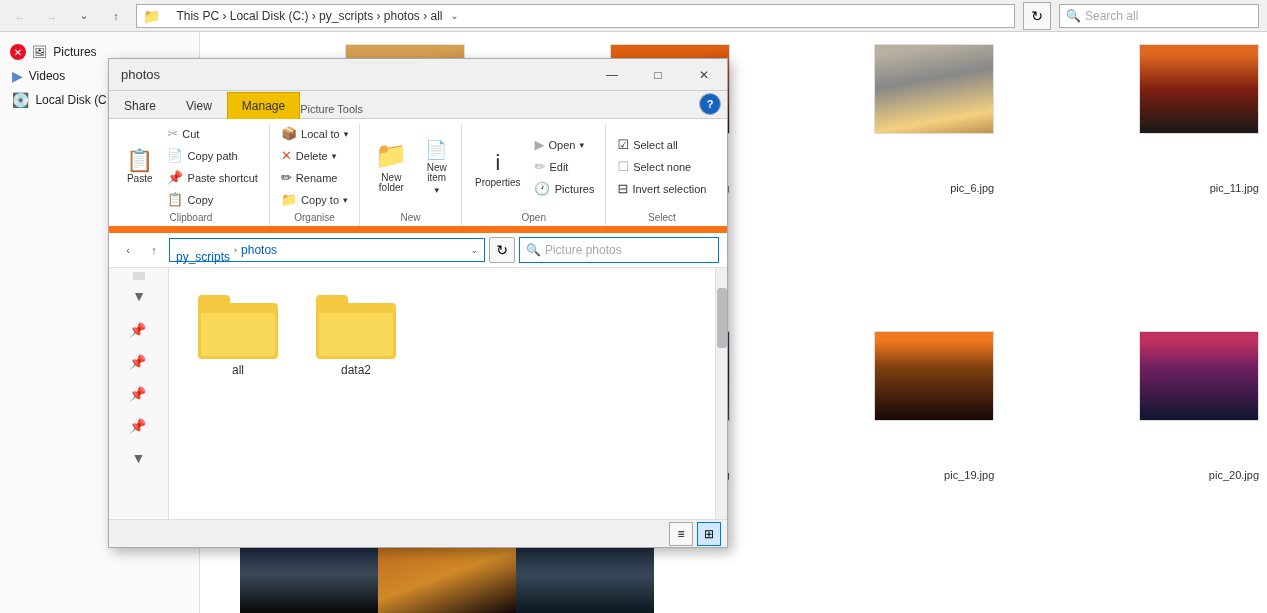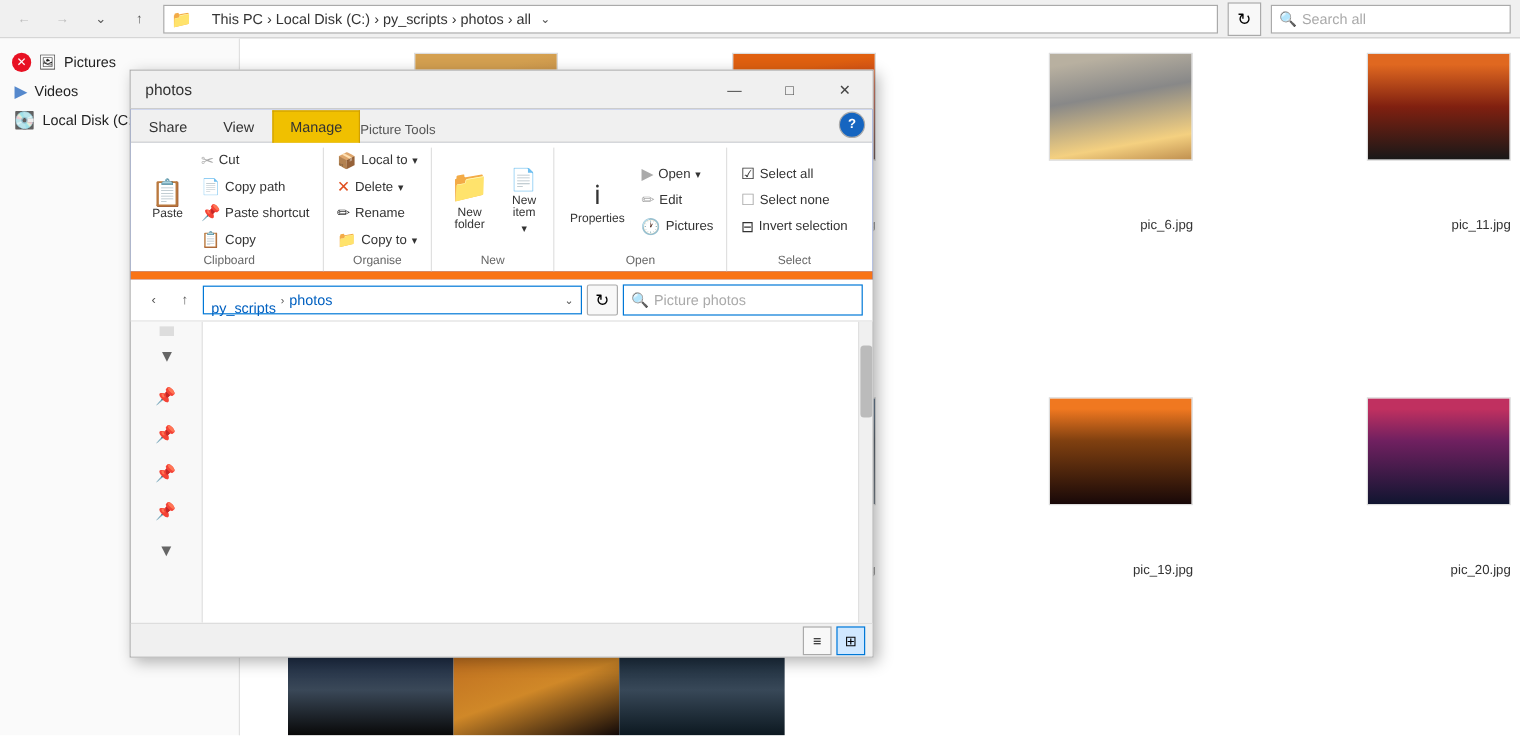--- a/index.html
+++ b/index.html
@@ -807,22 +807,40 @@
       <button class="qa-btn" title="Pin to Quick access">📌</button>
       <button class="qa-btn" title="Pin to Quick access">📌</button>
       <button class="qa-btn" title="Pin to Quick access">📌</button>
       <button class="qa-btn" title="Pin to Quick access">📌</button>
       <button class="qa-btn">▼</button>
     </div>
 
     <div class="modal-file-area">
       <div class="file-grid">
 
-
-
+        <div class="folder-item">
+          <div class="folder-icon">
+            <div class="folder-tab"></div>
+            <div class="folder-base">
+              <div class="folder-inner folder-all"></div>
+            </div>
+          </div>
+          <div class="folder-label">all</div>
+        </div>
+
+
+        <div class="folder-item">
+          <div class="folder-icon">
+            <div class="folder-tab"></div>
+            <div class="folder-base">
+              <div class="folder-inner"></div>
+            </div>
+          </div>
+          <div class="folder-label">data2</div>
+        </div>
 
       </div>
     </div>
 
     <div class="modal-scrollbar">
       <div class="scrollbar-thumb"></div>
     </div>
   </div>
 
   <div class="modal-statusbar">

